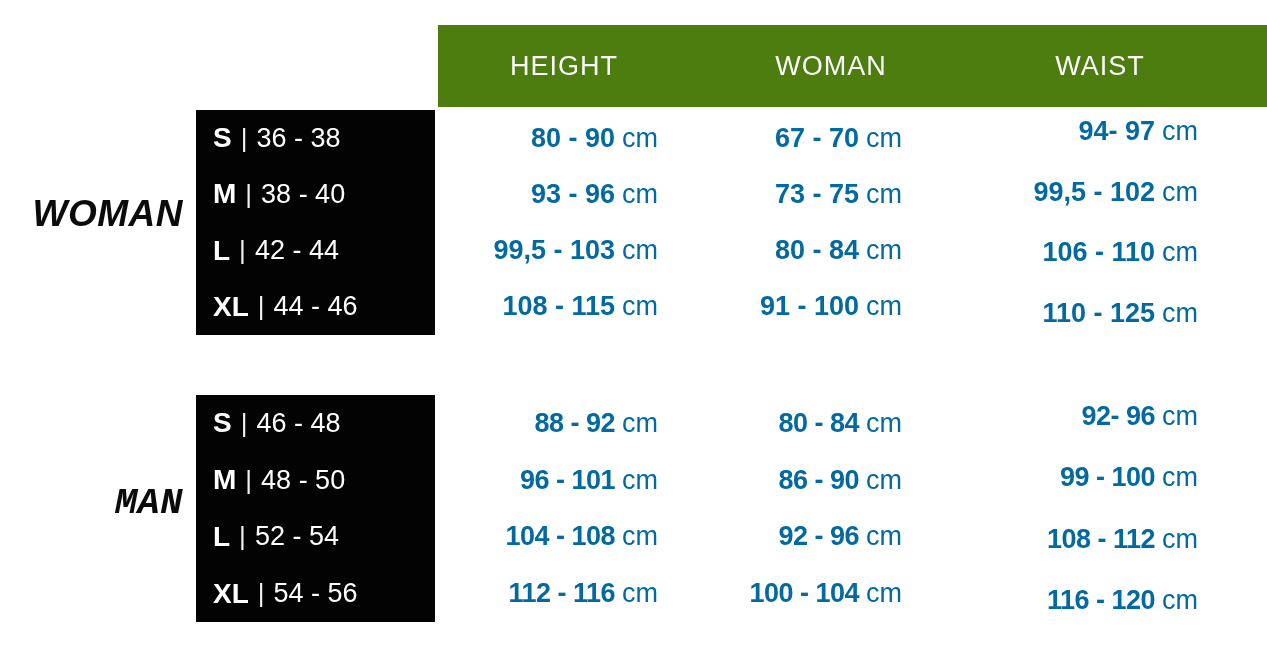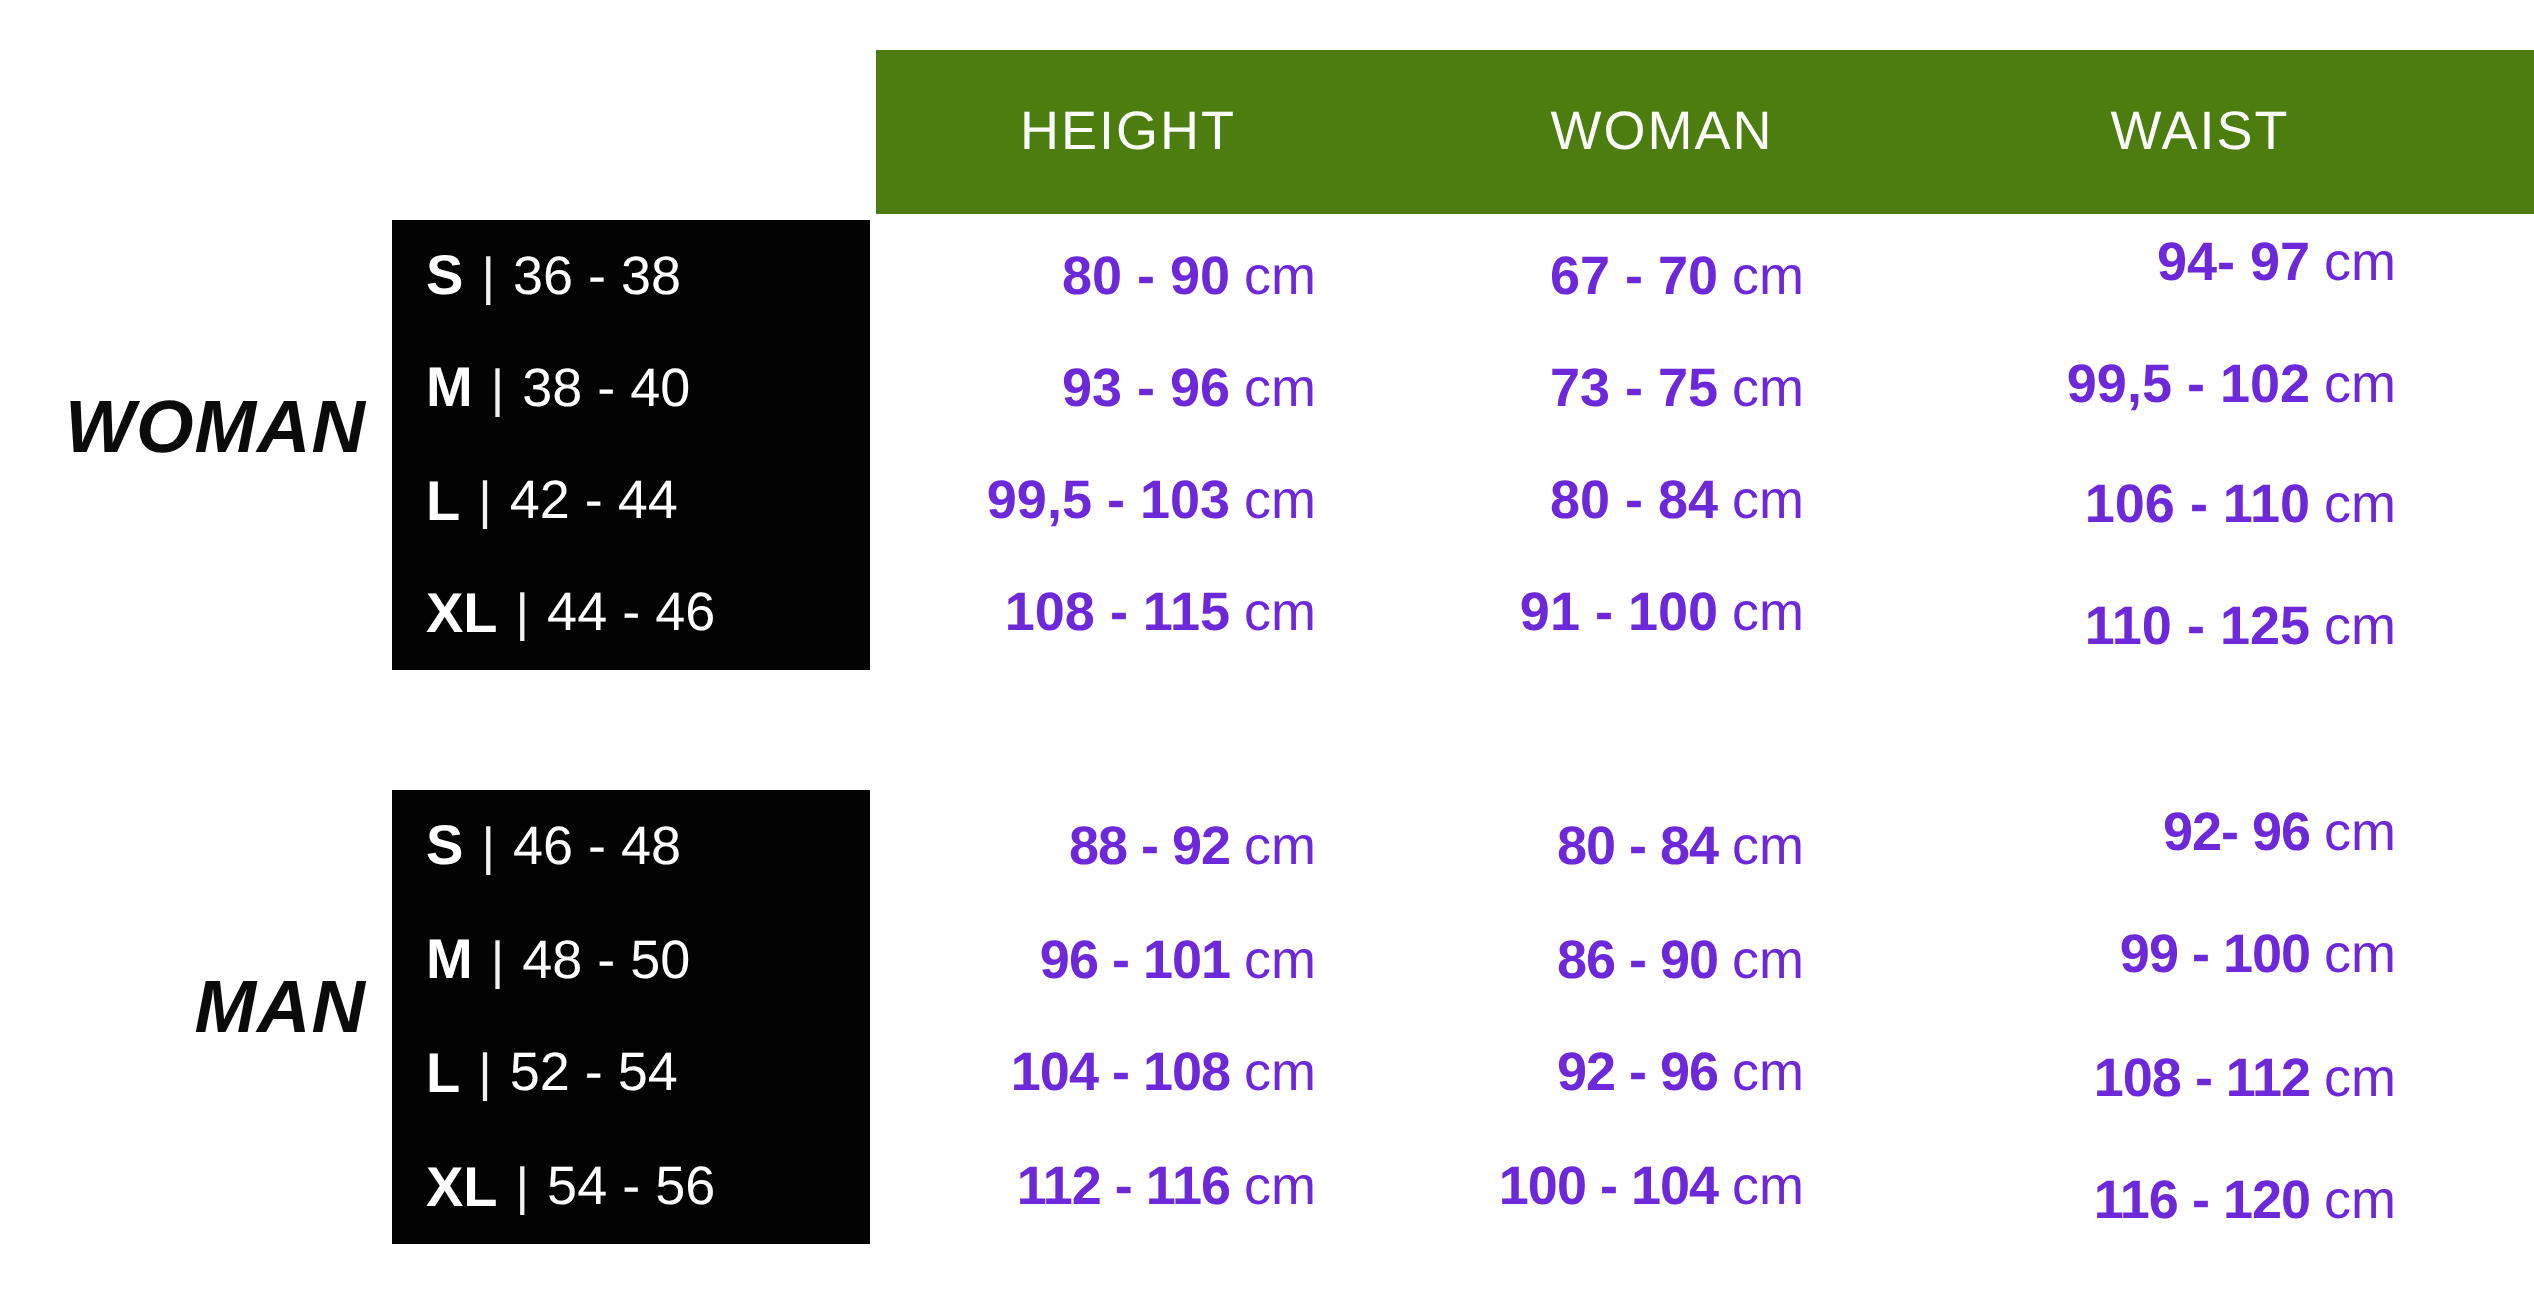--- a/index.html
+++ b/index.html
@@ -39,21 +39,21 @@
     right: 1084px;               
     font-size: 37px;
     line-height: 37px;
     font-weight: bold;
     font-style: italic;
     color: #0b0b0b;
     letter-spacing: 0.5px;
     white-space: nowrap;
   }
   .group-label.woman { top: 195px; margin-left: 22px; }
-  .group-label.man   { top: 485px; }
+  .group-label.man   { top: 485px; font-family: Liberation Mono, monospace; }
 
   
   .size-box {
     position: absolute;
     left: 196px;
     width: 239px;
     background: #030303;
     box-sizing: border-box;
     padding-left: 17px;
     display: grid;
@@ -79,21 +79,21 @@
     grid-template-rows: repeat(4, 1fr);
     align-items: center;
     justify-items: end;
   }
   .val-col.woman { top: 110px; height: 225px; }
   .val-col.man   { top: 395px; height: 227px; }
   .col-height { left: 440px; width: 218px; }
   .col-bust   { left: 682px; width: 220px; }
   .col-waist  { left: 970px; width: 228px; gap: 18px; }
 
-  .val-cell { white-space: nowrap; color: #6d28d9; }
+  .val-cell { white-space: nowrap; color: #0369a1; }
   .num  { font-size: 27px; font-weight: bold; }
   .unit { font-size: 27px; font-weight: 400; margin-left: 7px; }
   .val-col.man .num { letter-spacing: -0.5px; }
 </style>
 </head>
 <body>
 
 <div class="canvas">
 
   <div class="header-bar">

